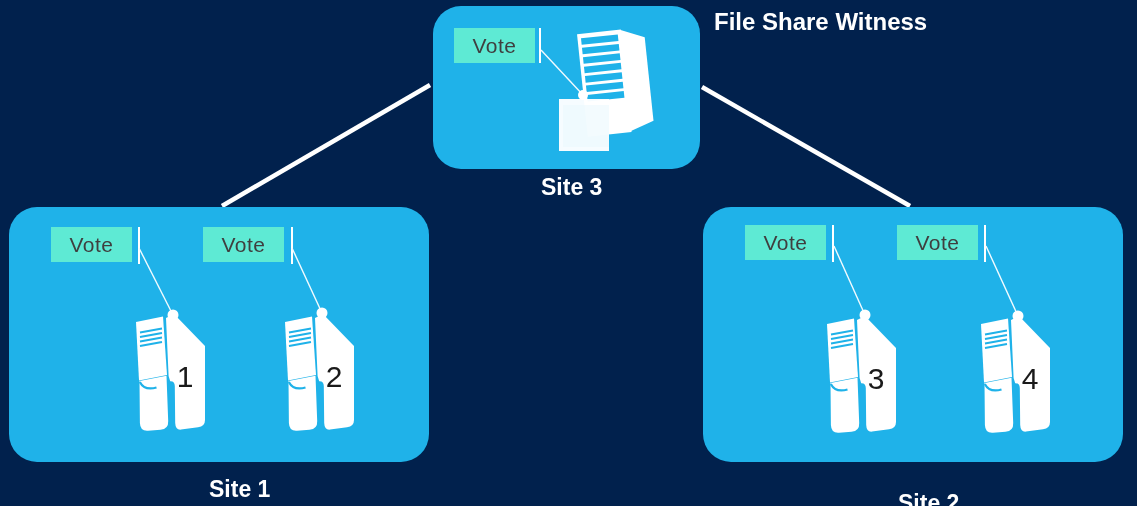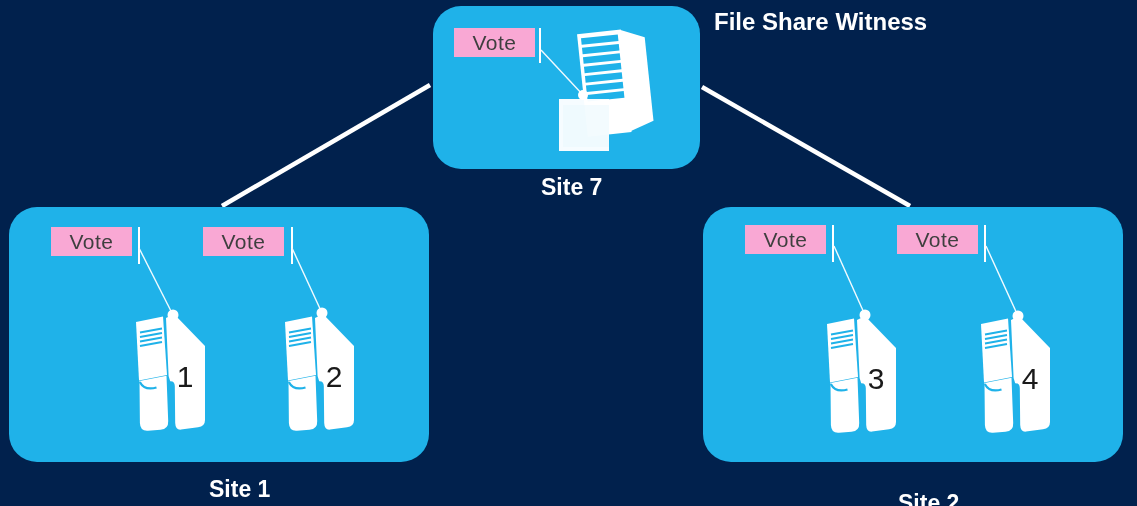--- a/index.html
+++ b/index.html
@@ -11,21 +11,21 @@
   svg.layer{position:absolute;left:0;top:0;width:1137px;height:506px;pointer-events:none;}
   .under{z-index:0;}
   .over{z-index:6;}
   .site-box{
     position:absolute;background:#1fb2e9;border-radius:28px;z-index:2;
   }
   .site3-box{left:433px;top:6px;width:267px;height:163px;}
   .site1-box{left:9px;top:207px;width:420px;height:255px;}
   .site2-box{left:703px;top:207px;width:420px;height:255px;}
   .vote-badge{
-    position:absolute;background:#f9a8d4;width:81px;height:29px;
+    position:absolute;background:#5eead4;width:81px;height:35px;
     display:flex;align-items:center;justify-content:center;
     font-size:21px;color:#3f3f3f;letter-spacing:.5px;z-index:3;
   }
   .node-icon{position:absolute;width:70px;height:125px;z-index:3;}
   .witness-icon{position:absolute;left:117px;top:19px;width:105px;height:130px;z-index:3;}
   .site-label{
     position:absolute;color:#ffffff;font-weight:bold;font-size:23px;z-index:4;white-space:nowrap;
   }
   .site3-label{left:541px;top:174px;}
   .site1-label{left:209px;top:476px;text-align:center;}
@@ -61,21 +61,21 @@
         <rect x="35.5" y="58" width="37" height="6.6" fill="#1fb2e9"></rect>
         <rect x="35.5" y="67.5" width="37" height="6.6" fill="#1fb2e9"></rect>
       </g>
       <g>
         <rect x="57" y="85" width="8" height="16" rx="2" fill="#ffffff"></rect>
         <rect x="9" y="74" width="50" height="52" fill="#ffffff" opacity="0.96"></rect>
         <rect x="13" y="80" width="46" height="42" fill="#e9f7fd" opacity="0.55"></rect>
       </g>
     </svg>
   </div>
-  <div class="site-label site3-label">Site 7</div>
+  <div class="site-label site3-label">Site 3</div>
   <div class="witness-title">File Share Witness</div>
 
   <div class="site-box site1-box">
     <div class="vote-badge" style="left:42px;top:20px;">
       <span>Vote</span>
     </div>
     <div class="vote-badge" style="left:194px;top:20px;">
       <span>Vote</span>
     </div>
 

